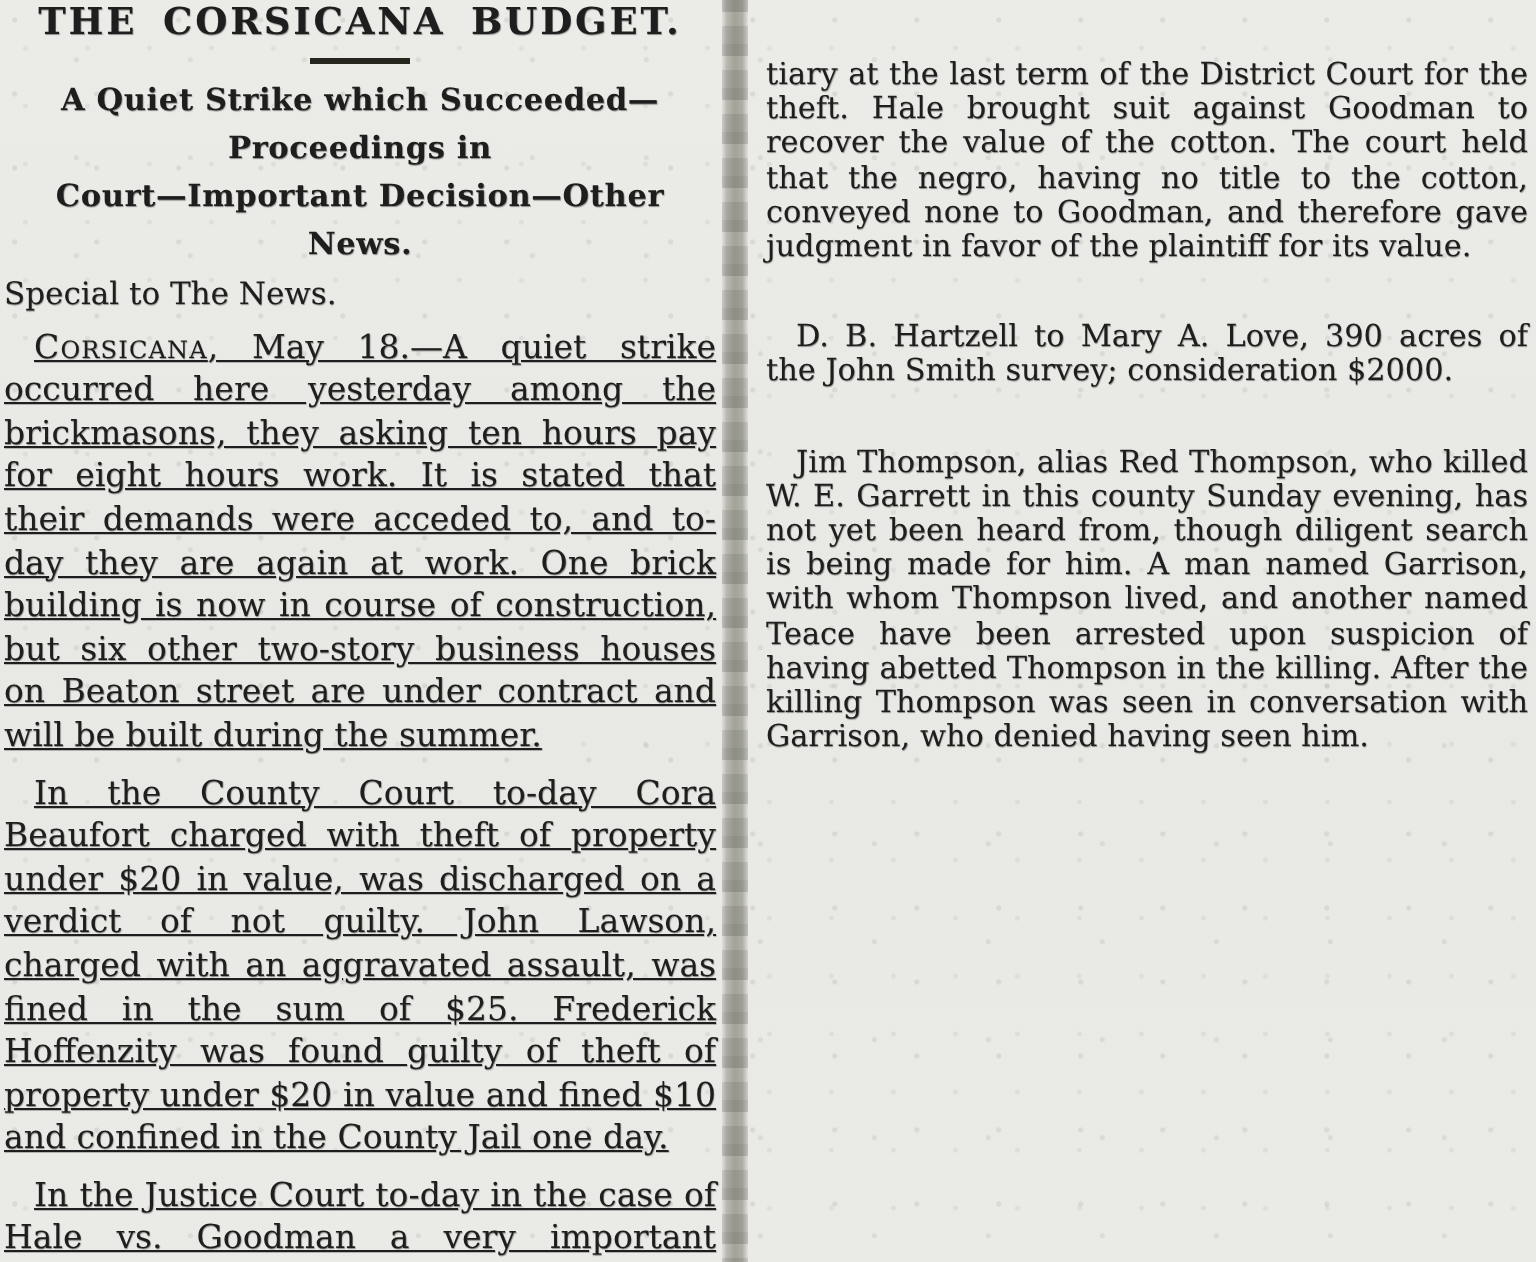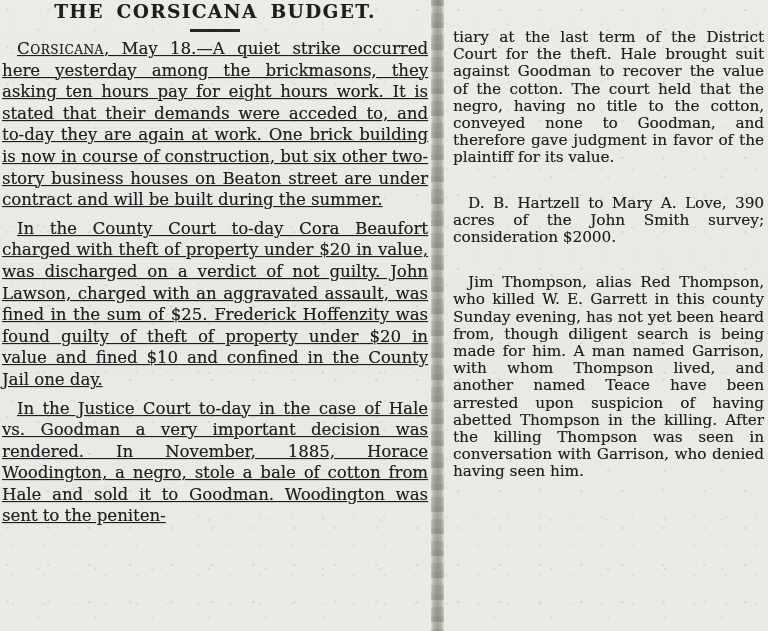--- a/index.html
+++ b/index.html
@@ -24,21 +24,21 @@
       radial-gradient(circle at 41% 83%, rgba(70,70,62,0.07) 0 1px, transparent 1.5px),
       linear-gradient(180deg, #ebebe7 0%, #e8e8e4 50%, #eaeae6 100%);
     background-size: 41px 37px, 57px 49px, 31px 29px, 100% 100%;
     text-shadow: 0.3px 0.3px 0.5px rgba(25,25,25,0.45);
   }
   .col {
     box-sizing: border-box;
     overflow: hidden;
   }
   .col-left {
-    width: 431px;
+    width: 361px;
     padding: 0 3px 0 2px;
     font-size: 16.5px;
     line-height: 21.6px;
   }
   .col-rule {
     width: 13px;
     align-self: stretch;
     background:
       repeating-linear-gradient(180deg,
         rgba(92,92,85,0.30) 0 6px,
@@ -96,20 +96,25 @@
   }
 </style>
 </head>
 <body>
 
 <div class="sheet">
 
   <div class="col col-left">
     <h1 class="headline">THE CORSICANA BUDGET.</h1>
     <div class="headline-rule"></div>
+    <h2 class="subhead">
+      <span class="line">A Quiet Strike which Succeeded—Proceedings in</span>
+      <span class="line">Court—Important Decision—Other News.</span>
+    </h2>
+    <p class="byline no-indent">Special to The News.</p>
     <p class="body-par"><span class="smallcaps">Corsicana</span><span>, May 18.—A quiet strike occurred here yesterday among the brickmasons, they asking ten hours pay for eight hours work. It is stated that their demands were acceded to, and to-day they are again at work. One brick building is now in course of construction, but six other two-story business houses on Beaton street are under contract and will be built during the summer.</span></p>
     <p class="body-par">In the County Court to-day Cora Beaufort charged with theft of property under $20 in value, was discharged on a verdict of not guilty. John Lawson, charged with an aggravated assault, was fined in the sum of $25. Frederick Hoffenzity was found guilty of theft of property under $20 in value and fined $10 and confined in the County Jail one day.</p>
     <p class="body-par">In the Justice Court to-day in the case of Hale vs. Goodman a very important decision was rendered. In November, 1885, Horace Woodington, a negro, stole a bale of cotton from Hale and sold it to Goodman. Woodington was sent to the peniten-</p>
   </div>
 
   <div class="col-rule"></div>
 
   <div class="col col-right">
     <p class="body-par no-indent">tiary at the last term of the District Court for the theft. Hale brought suit against Goodman to recover the value of the cotton. The court held that the negro, having no title to the cotton, conveyed none to Goodman, and therefore gave judgment in favor of the plaintiff for its value.</p>
     <p class="body-par">D. B. Hartzell to Mary A. Love, 390 acres of the John Smith survey; consideration $2000.</p>

